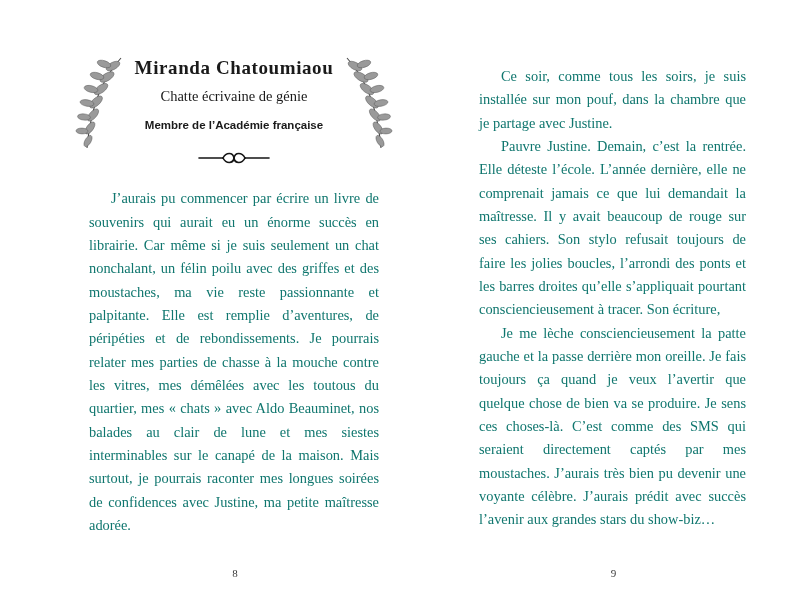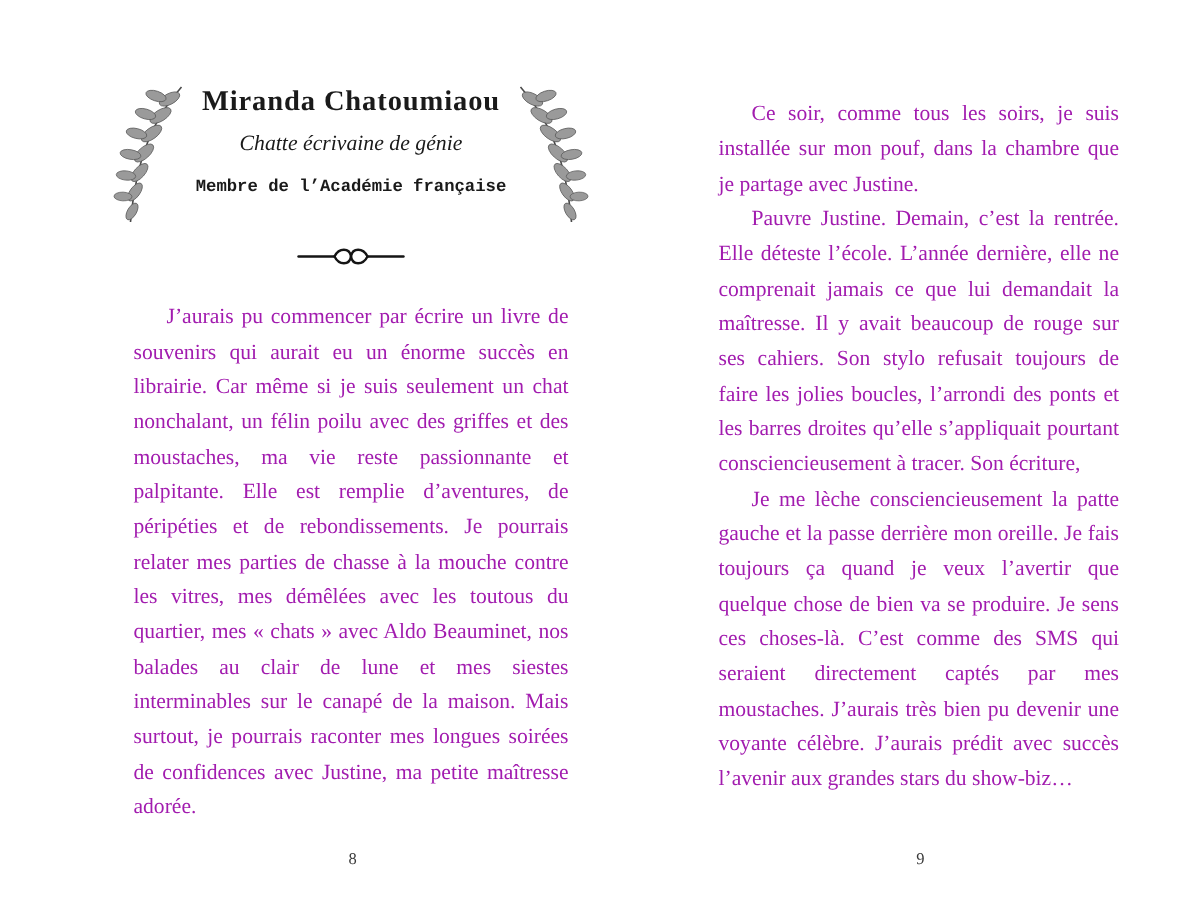--- a/index.html
+++ b/index.html
@@ -47,30 +47,29 @@
   .title-name {
     font-family: "Liberation Serif", serif;
     font-size: 19px;
     font-weight: bold;
     letter-spacing: 0.6px;
     margin: 0 0 10px 0;
     line-height: 1.1;
   }
   .title-sub {
     font-family: "Liberation Serif", serif;
-    font-style: italic;
     font-size: 14.5px;
     margin: 0 0 14px 0;
     line-height: 1.1;
   }
   .title-member {
-    font-family: Liberation Mono, monospace;
+    font-family: Liberation Sans, sans-serif;
     font-size: 11.5px;
     font-weight: bold;
-    margin: 13px;
+    margin: 0;
     line-height: 1.1;
   }
   .laurel {
     position: absolute;
     top: 0;
     width: 58px;
     height: 108px;
   }
   .laurel-left { left: -18px; }
   .laurel-right { right: -18px; }
@@ -83,21 +82,21 @@
     height: 22px;
   }
 
   
   .body-text {
     font-family: "Liberation Serif", serif;
     font-size: 14.4px;
     line-height: 1.62;
     text-align: justify;
     text-justify: inter-word;
-    color: #a21caf;
+    color: #0f766e;
     hyphens: manual;
   }
   .body-text p {
     margin: 0;
     text-indent: 22px;
   }
   .page-right .body-text p { text-indent: 22px; }
 
   
   .folio {

